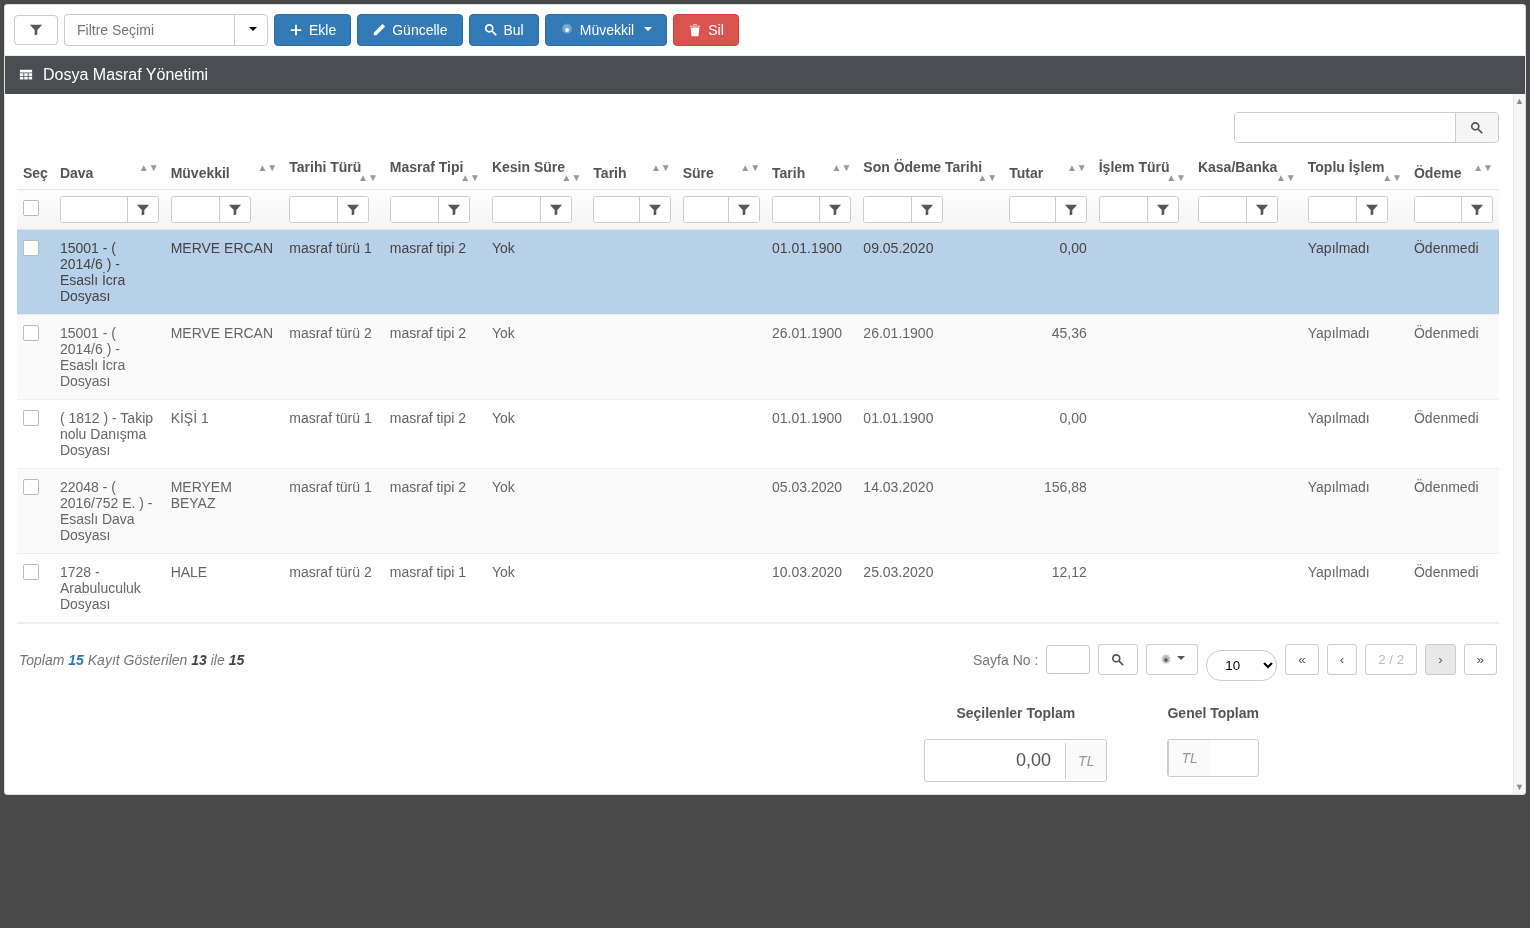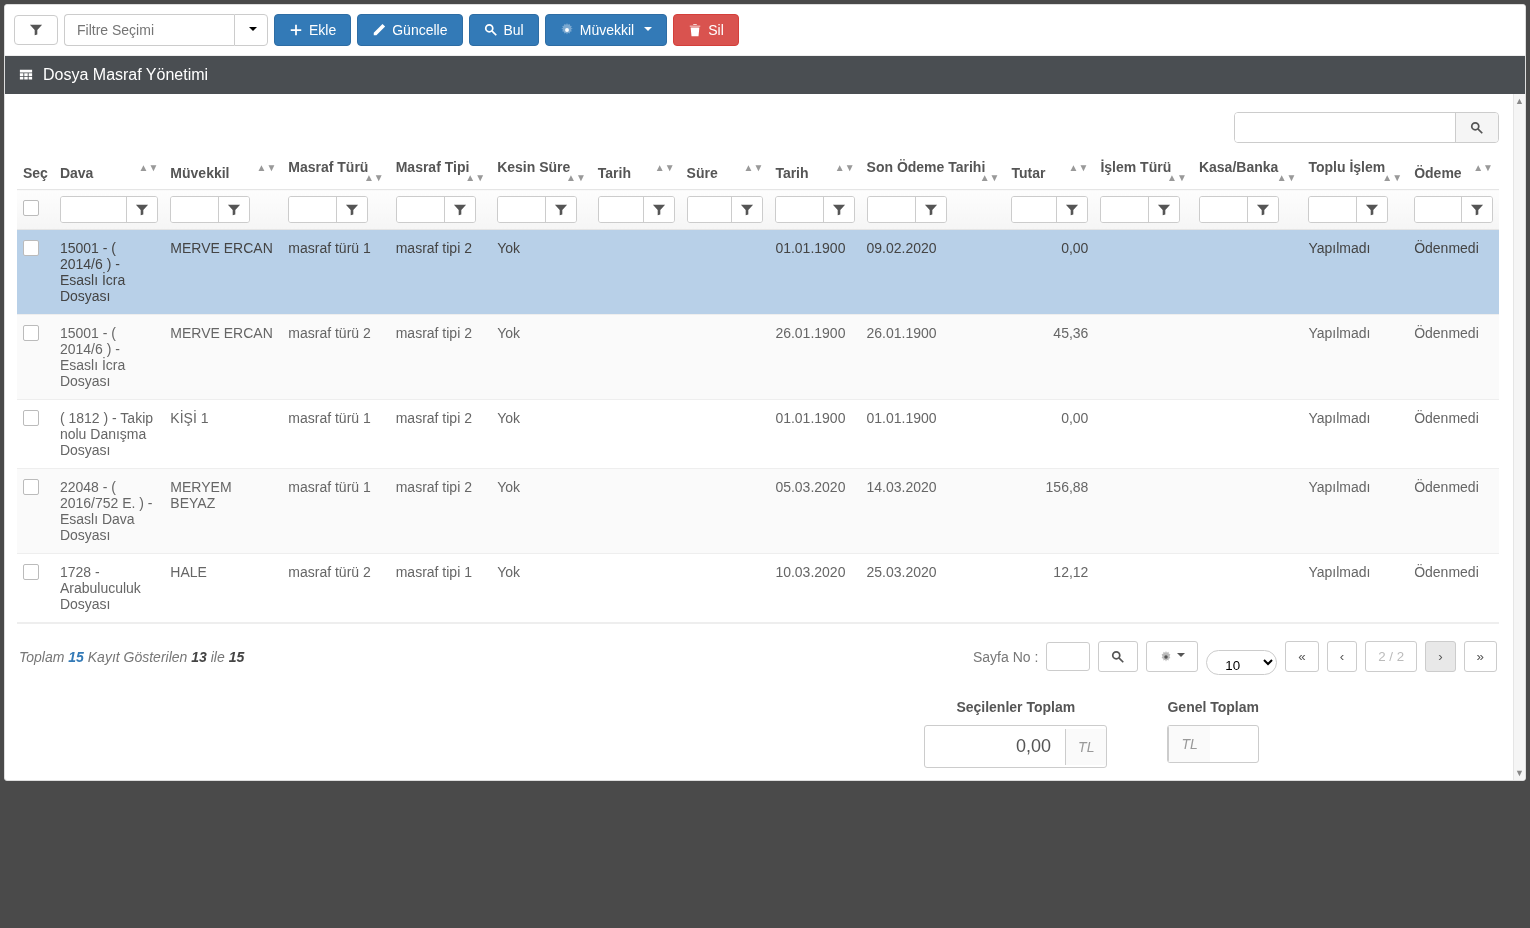--- a/index.html
+++ b/index.html
@@ -32,24 +32,24 @@
 .chk{width:16px;height:16px;border:1px solid #bbb;border-radius:2px;display:inline-block;background:#fff;}
 .num{text-align:right;}
 .footer{display:flex;justify-content:space-between;align-items:center;padding:14px 2px;border-top:1px solid #eee;color:#777;font-style:italic;}
 .footer b{color:#337ab7;font-weight:700;}
 .footer strong{color:#444;}
 .pager{display:flex;align-items:center;gap:8px;font-style:normal;}
 .pager input{width:44px;border:1px solid #ccc;border-radius:3px;padding:6px 4px;text-align:center;}
 .pagebtn{border:1px solid #ccc;background:#fff;border-radius:3px;padding:7px 12px;cursor:pointer;color:#555;}
 .pagebtn.active{background:#e8e8e8;}
 .pagebtn.disabled{color:#bbb;}
-.pagesize{border:1px solid #ccc;border-radius:15px;padding:6px 20px 0 14px;background:#fff;margin-top:12px;}
+.pagesize{border:1px solid #ccc;border-radius:15px;padding:6px 20px 6px 14px;background:#fff;margin-top:12px;}
 .totals{display:flex;justify-content:flex-end;gap:60px;padding:10px 240px 0 0;}
 .totalbox{text-align:center;}
-.totalbox label{font-weight:600;color:#555;display:block;margin-bottom:10px;}
+.totalbox label{font-weight:600;color:#555;display:block;margin-bottom:18px;}
 .totalval{display:flex;align-items:center;border:1px solid #ccc;border-radius:3px;overflow:hidden;}
 .totalval span.v{padding:10px 14px;min-width:140px;text-align:right;font-size:18px;color:#555;}
 .totalval span.c{padding:10px 12px;border-left:1px solid #ccc;background:#fafafa;color:#999;font-style:italic;}
 .scrollbar{position:absolute;right:0;top:0;bottom:0;width:12px;background:#f5f5f5;display:flex;flex-direction:column;justify-content:space-between;align-items:center;border-left:1px solid #e5e5e5;}
 .scrollbar .arr{font-size:9px;color:#888;padding:2px;}
 .scrollwrap{position:relative;padding-right:14px;}
 svg{width:14px;height:14px;vertical-align:middle;}
 .caret-down::after{content:'';display:inline-block;margin-left:4px;border:4px solid transparent;border-top-color:currentColor;vertical-align:middle;}
 </style>
 </head>
@@ -121,21 +121,21 @@
         </button>
       </div>
     </div>
 
     <table class="grid">
       <thead>
         <tr>
           <th><span>Seç</span></th>
           <th><span>Dava</span><span class="sort">▲▼</span></th>
           <th><span>Müvekkil</span><span class="sort">▲▼</span></th>
-          <th><span>Masraf Türü</span><span class="sort">▲▼</span></th>
+          <th><span>Tarihi Türü</span><span class="sort">▲▼</span></th>
           <th><span>Masraf Tipi</span><span class="sort">▲▼</span></th>
           <th><span>Kesin Süre</span><span class="sort">▲▼</span></th>
           <th><span>Tarih</span><span class="sort">▲▼</span></th>
           <th><span>Süre</span><span class="sort">▲▼</span></th>
           <th><span>Tarih</span><span class="sort">▲▼</span></th>
           <th><span>Son Ödeme Tarihi</span><span class="sort">▲▼</span></th>
           <th class="num"><span>Tutar</span><span class="sort">▲▼</span></th>
           <th><span>İşlem Türü</span><span class="sort">▲▼</span></th>
           <th><span>Kasa/Banka</span><span class="sort">▲▼</span></th>
           <th><span>Toplu İşlem</span><span class="sort">▲▼</span></th>
@@ -261,21 +261,21 @@
             <tr class="selected">
               <td><span class="chk"></span></td>
               <td style="max-width:110px">15001 - ( 2014/6 ) - Esaslı İcra Dosyası</td>
               <td>MERVE ERCAN</td>
               <td>masraf türü 1</td>
               <td>masraf tipi 2</td>
               <td>Yok</td>
               <td></td>
               <td></td>
               <td>01.01.1900</td>
-              <td>09.02.2020</td>
+              <td>09.05.2020</td>
               <td class="num">0,00</td>
               <td></td>
               <td></td>
               <td>Yapılmadı</td>
               <td>Ödenmedi</td>
             </tr>
             <tr>
               <td><span class="chk"></span></td>
               <td style="max-width:110px">15001 - ( 2014/6 ) - Esaslı İcra Dosyası</td>
               <td>MERVE ERCAN</td>

